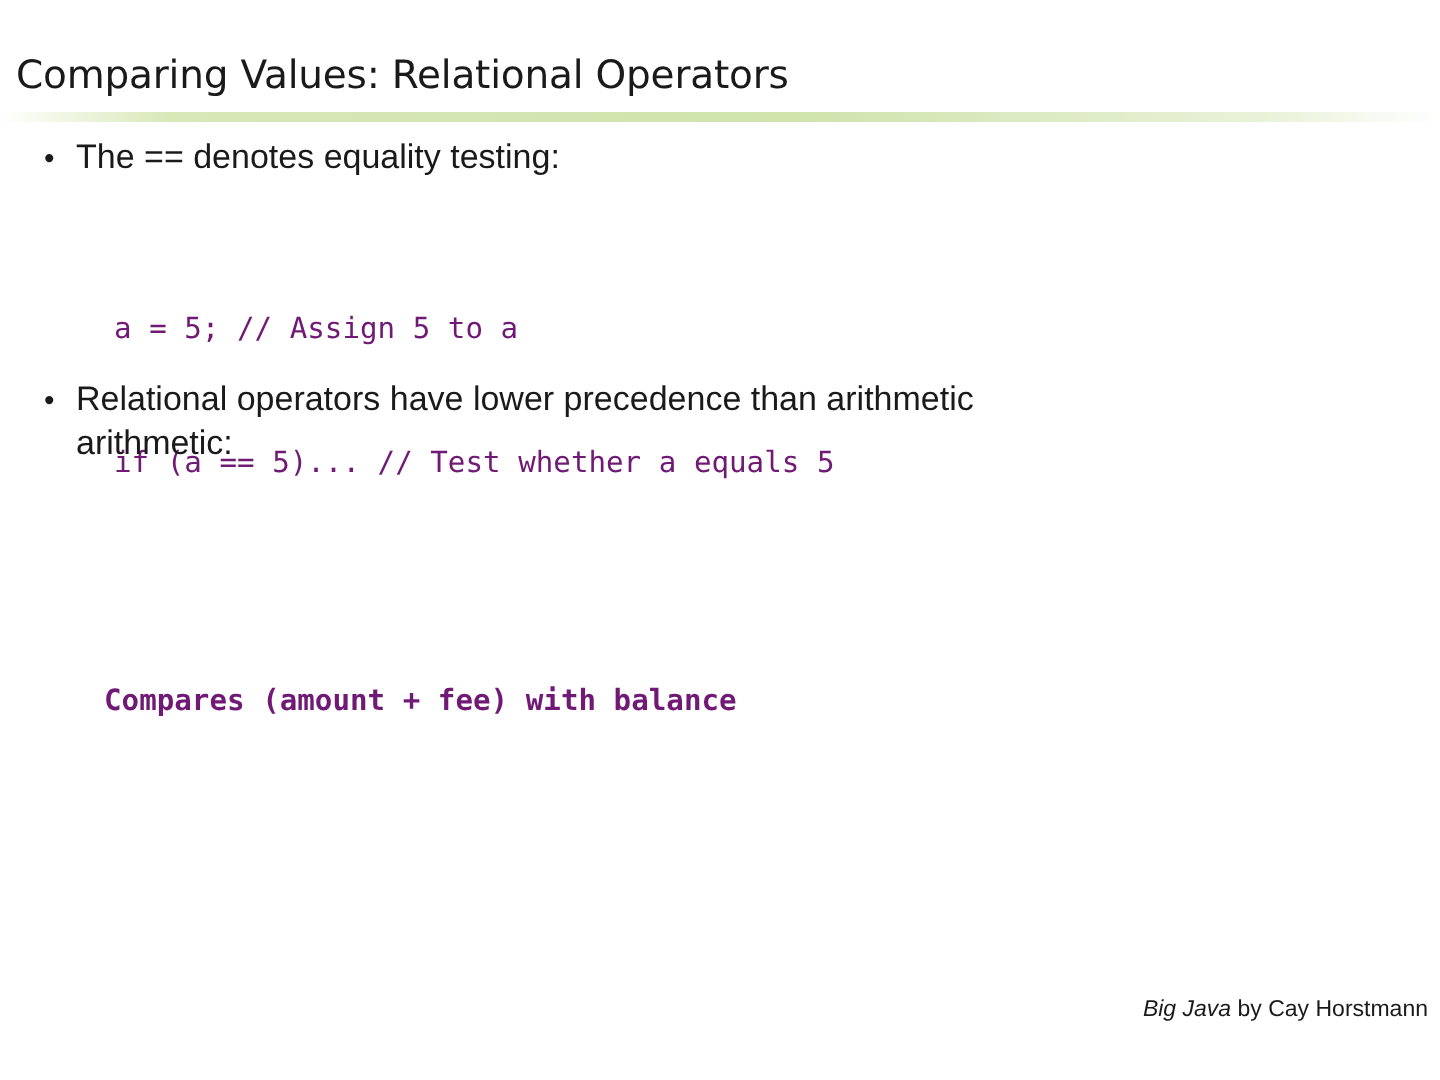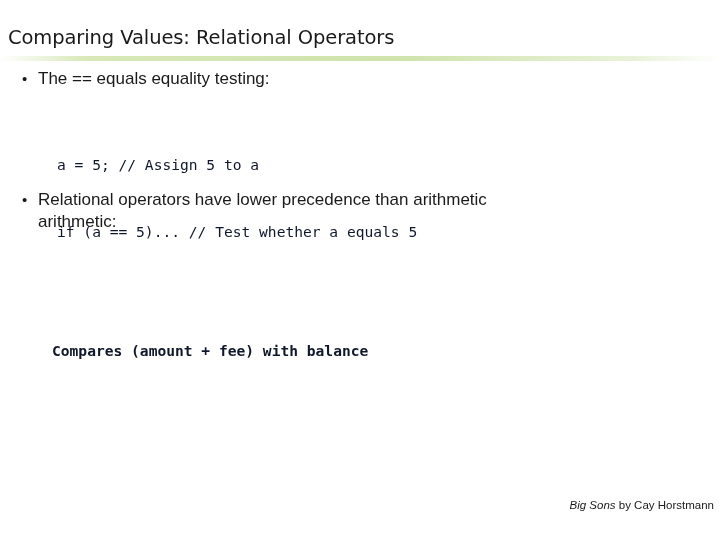--- a/index.html
+++ b/index.html
@@ -62,21 +62,21 @@
     width: 650px;
   }
   .bullet-2 .cont {
     display: block;
     margin-left: 16px;
   }
   .code {
     position: absolute;
     font-family: "DejaVu Sans Mono", monospace;
     font-size: 14.6px;
-    color: #0f172a;
+    color: #701a75;
     line-height: 1.52;
     white-space: pre;
   }
   .code-block-1 {
     left: 57px;
     top: 110px;
   }
   .code-block-2 {
     left: 57px;
     top: 258px;
@@ -107,35 +107,35 @@
 </style>
 </head>
 <body>
 
 <div class="slide">
 
   <div class="title">Comparing Values: Relational Operators</div>
   <div class="title-rule"></div>
 
   <div class="bullet bullet-1">
-    <span class="dot">•</span><span>The == equals equality testing:</span>
+    <span class="dot">•</span><span>The == denotes equality testing:</span>
   </div>
 
   <div class="code code-block-1">
     <div>a = 5; // Assign 5 to a</div>
     <div>if (a == 5)... // Test whether a equals 5</div>
   </div>
 
   <div class="bullet bullet-2">
     <span class="dot">•</span><span>Relational operators have lower precedence than arithmetic</span>
     <span class="cont">arithmetic:</span>
   </div>
 
 
   <div class="code code-block-3">
     <div>Compares (amount + fee) with balance</div>
   </div>
 
   <div class="footer footer-line-1">
-    <span class="book">Big Sons</span><span> by Cay Horstmann</span>
+    <span class="book">Big Java</span><span> by Cay Horstmann</span>
   </div>
 
 </div>
 
 </body></html>

